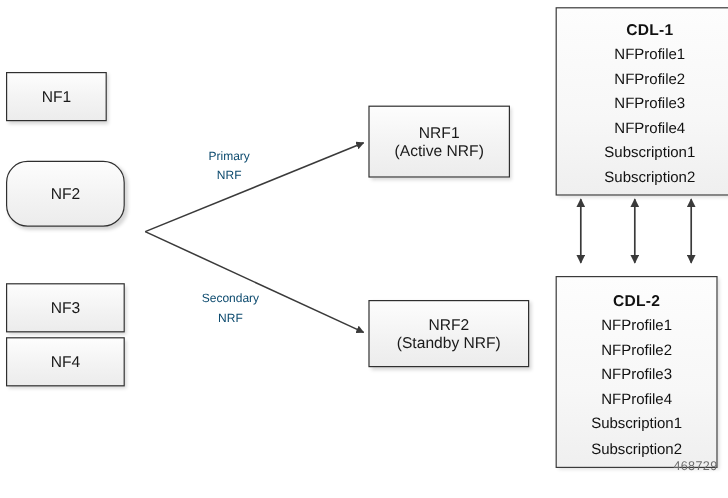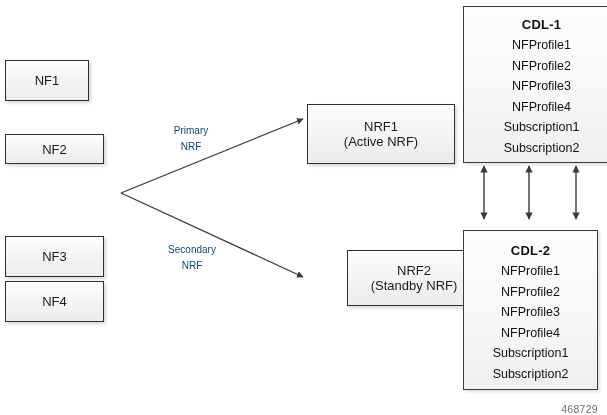--- a/index.html
+++ b/index.html
@@ -74,53 +74,53 @@
     left: 0; top: 0;
     width: 607px;
     height: 415px;
     pointer-events: none;
   }
 
   
   .watermark {
     position: absolute;
     right: 9px;
-    bottom: 0;
+    bottom: 20px;
     font-size: 10.5px;
     color: #6d6d6d;
     letter-spacing: .3px;
   }
 </style>
 </head>
 <body>
 
 <div id="canvas">
 
   <div class="node" style="left:5px; top:60px; width:84px; height:41px;">
     <span>NF1</span>
   </div>
 
-  <div class="node" style="left:5px; top:134px; width:99px; height:30px;">
+  <div class="node" style="left:5px; top:134px; width:99px; height:55px;border-radius:18px;">
     <span>NF2</span>
   </div>
 
   <div class="node" style="left:5px; top:208px; width:99px; height:41px;margin-top:28px;">
     <span>NF3</span>
   </div>
 
   <div class="node" style="left:5px; top:281px; width:99px; height:41px;">
     <span>NF4</span>
   </div>
 
-  <div class="node" style="left:307px; top:88px; width:148px; height:60px;margin-top:16px;">
+  <div class="node" style="left:307px; top:88px; width:118px; height:60px;">
     <span>NRF1</span>
     <span class="l2">(Active NRF)</span>
   </div>
 
-  <div class="node" style="left:307px; top:250px; width:134px; height:56px;margin-left:40px;">
+  <div class="node" style="left:307px; top:250px; width:134px; height:56px;">
     <span>NRF2</span>
     <span class="l2">(Standby NRF)</span>
   </div>
 
   <div class="cdl" style="left:463px; top:6px; width:157px; height:157px; padding-top:8px;">
     <div class="cdl-title">CDL-1</div>
     <div class="cdl-line">NFProfile1</div>
     <div class="cdl-line">NFProfile2</div>
     <div class="cdl-line">NFProfile3</div>
     <div class="cdl-line">NFProfile4</div>

